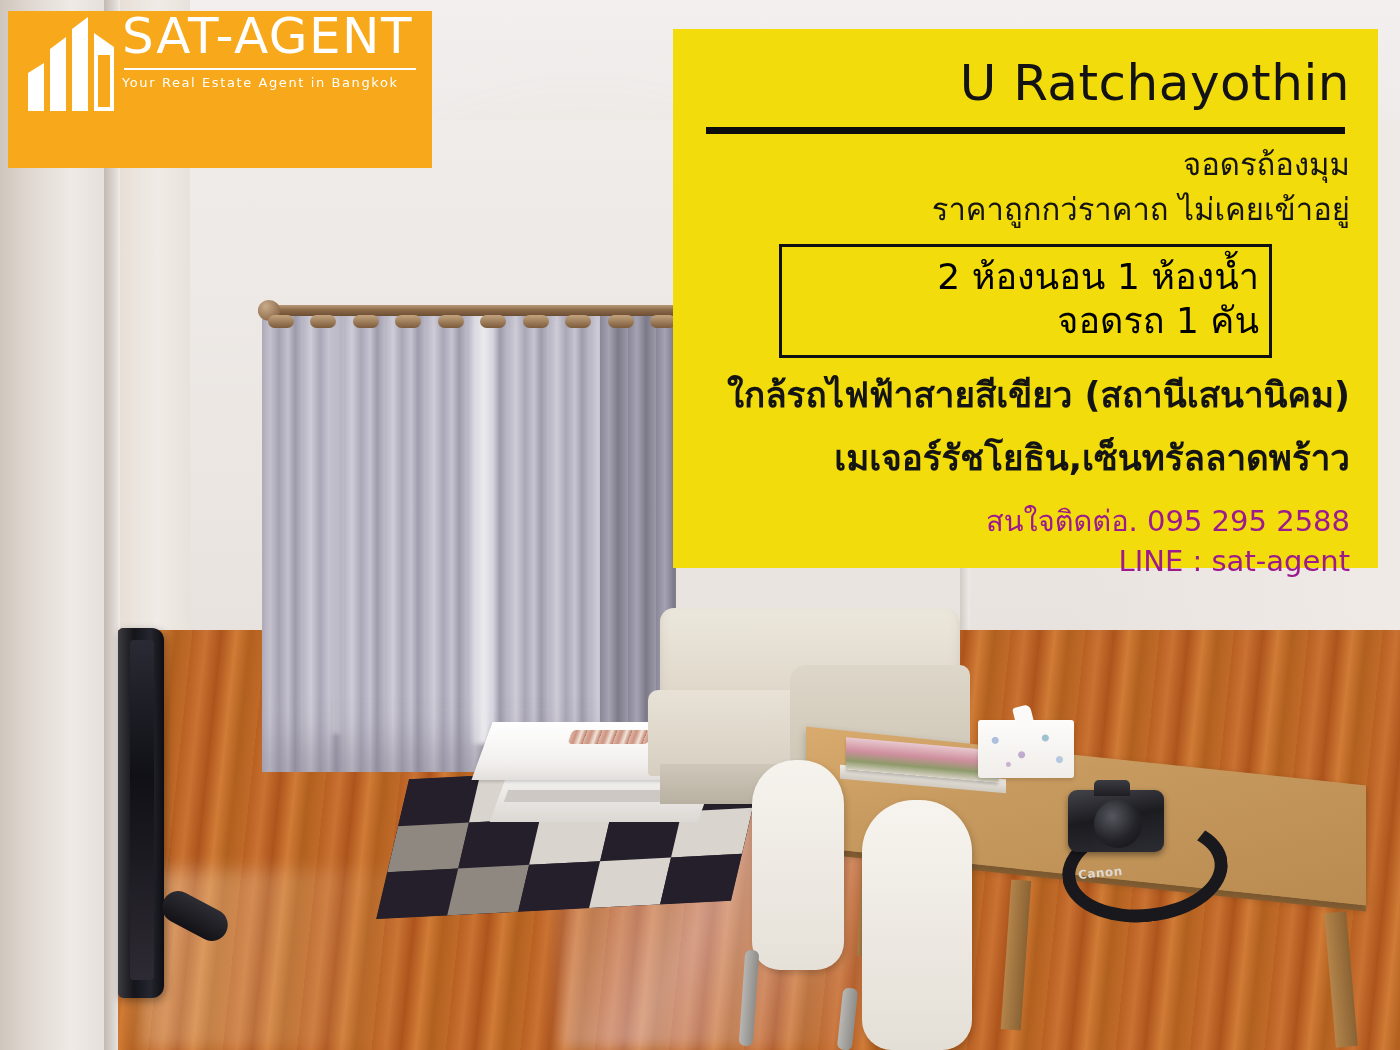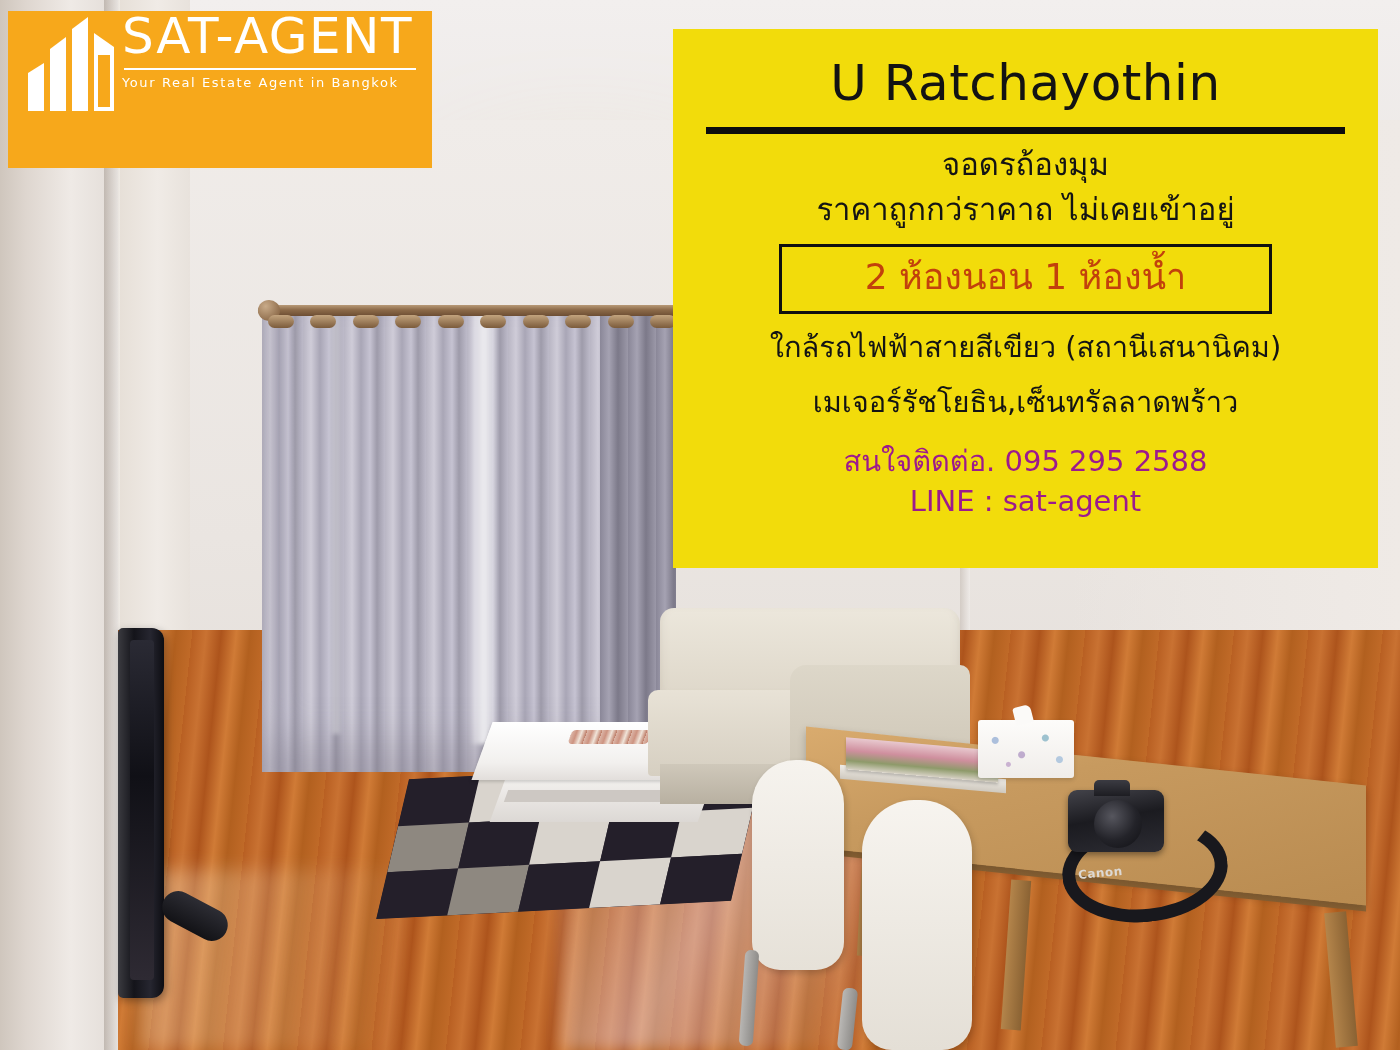--- a/index.html
+++ b/index.html
@@ -462,21 +462,21 @@
   }
 
   
   .info-panel {
     position: absolute;
     left: 673px; top: 29px;
     width: 705px; height: 539px;
     background: #f2dc0b;
     box-sizing: border-box;
     padding: 22px 28px 0 28px;
-    text-align: center;
+    text-align: right;
   }
   .panel-title {
     font-family: "DejaVu Sans", sans-serif;
     font-size: 50px;
     font-weight: 400;
     color: #131313;
     letter-spacing: 0.5px;
     line-height: 1.06;
     margin: 6px 0 0 0;
   }
@@ -494,31 +494,31 @@
     font-weight: 400;
   }
   .spec-box {
     border: 3px solid #101010;
     margin: 14px 78px 0 78px;
     padding: 8px 10px 12px 10px;
   }
   .spec-line {
     font-family: "DejaVu Sans", sans-serif;
     font-size: 36px;
-    color: #c2410c;
+    color: #000000;
     line-height: 1.22;
     white-space: nowrap;
   }
   .panel-loc {
     font-family: "DejaVu Sans", sans-serif;
-    font-size: 29px;
+    font-size: 35px;
     color: #141414;
     line-height: 1.36;
     margin-top: 14px;
-    font-weight: 400;
+    font-weight: 700;
   }
   .panel-contact {
     font-family: "DejaVu Sans", sans-serif;
     font-size: 29px;
     color: #9c1a8e;
     line-height: 1.4;
     margin-top: 18px;
     font-weight: 400;
   }
 </style>
@@ -640,20 +640,21 @@
   </div>
 
   <div class="info-panel">
     <div class="panel-title">U Ratchayothin</div>
     <div class="panel-rule"></div>
     <div class="panel-sub">จอดรถ้องมุม</div>
     <div class="panel-sub">ราคาถูกกว่ราคาถ ไม่เคยเข้าอยู่</div>
 
     <div class="spec-box">
       <div class="spec-line">2 ห้องนอน  1 ห้องน้ำ</div>
+      <div class="spec-line">จอดรถ 1 คัน</div>
     </div>
 
     <div class="panel-loc">ใกล้รถไฟฟ้าสายสีเขียว (สถานีเสนานิคม)</div>
     <div class="panel-loc" style="margin-top:16px">เมเจอร์รัชโยธิน,เซ็นทรัลลาดพร้าว</div>
 
     <div class="panel-contact">สนใจติดต่อ. 095 295 2588</div>
     <div class="panel-contact" style="margin-top:0">LINE : sat-agent</div>
   </div>
 
 </div>

